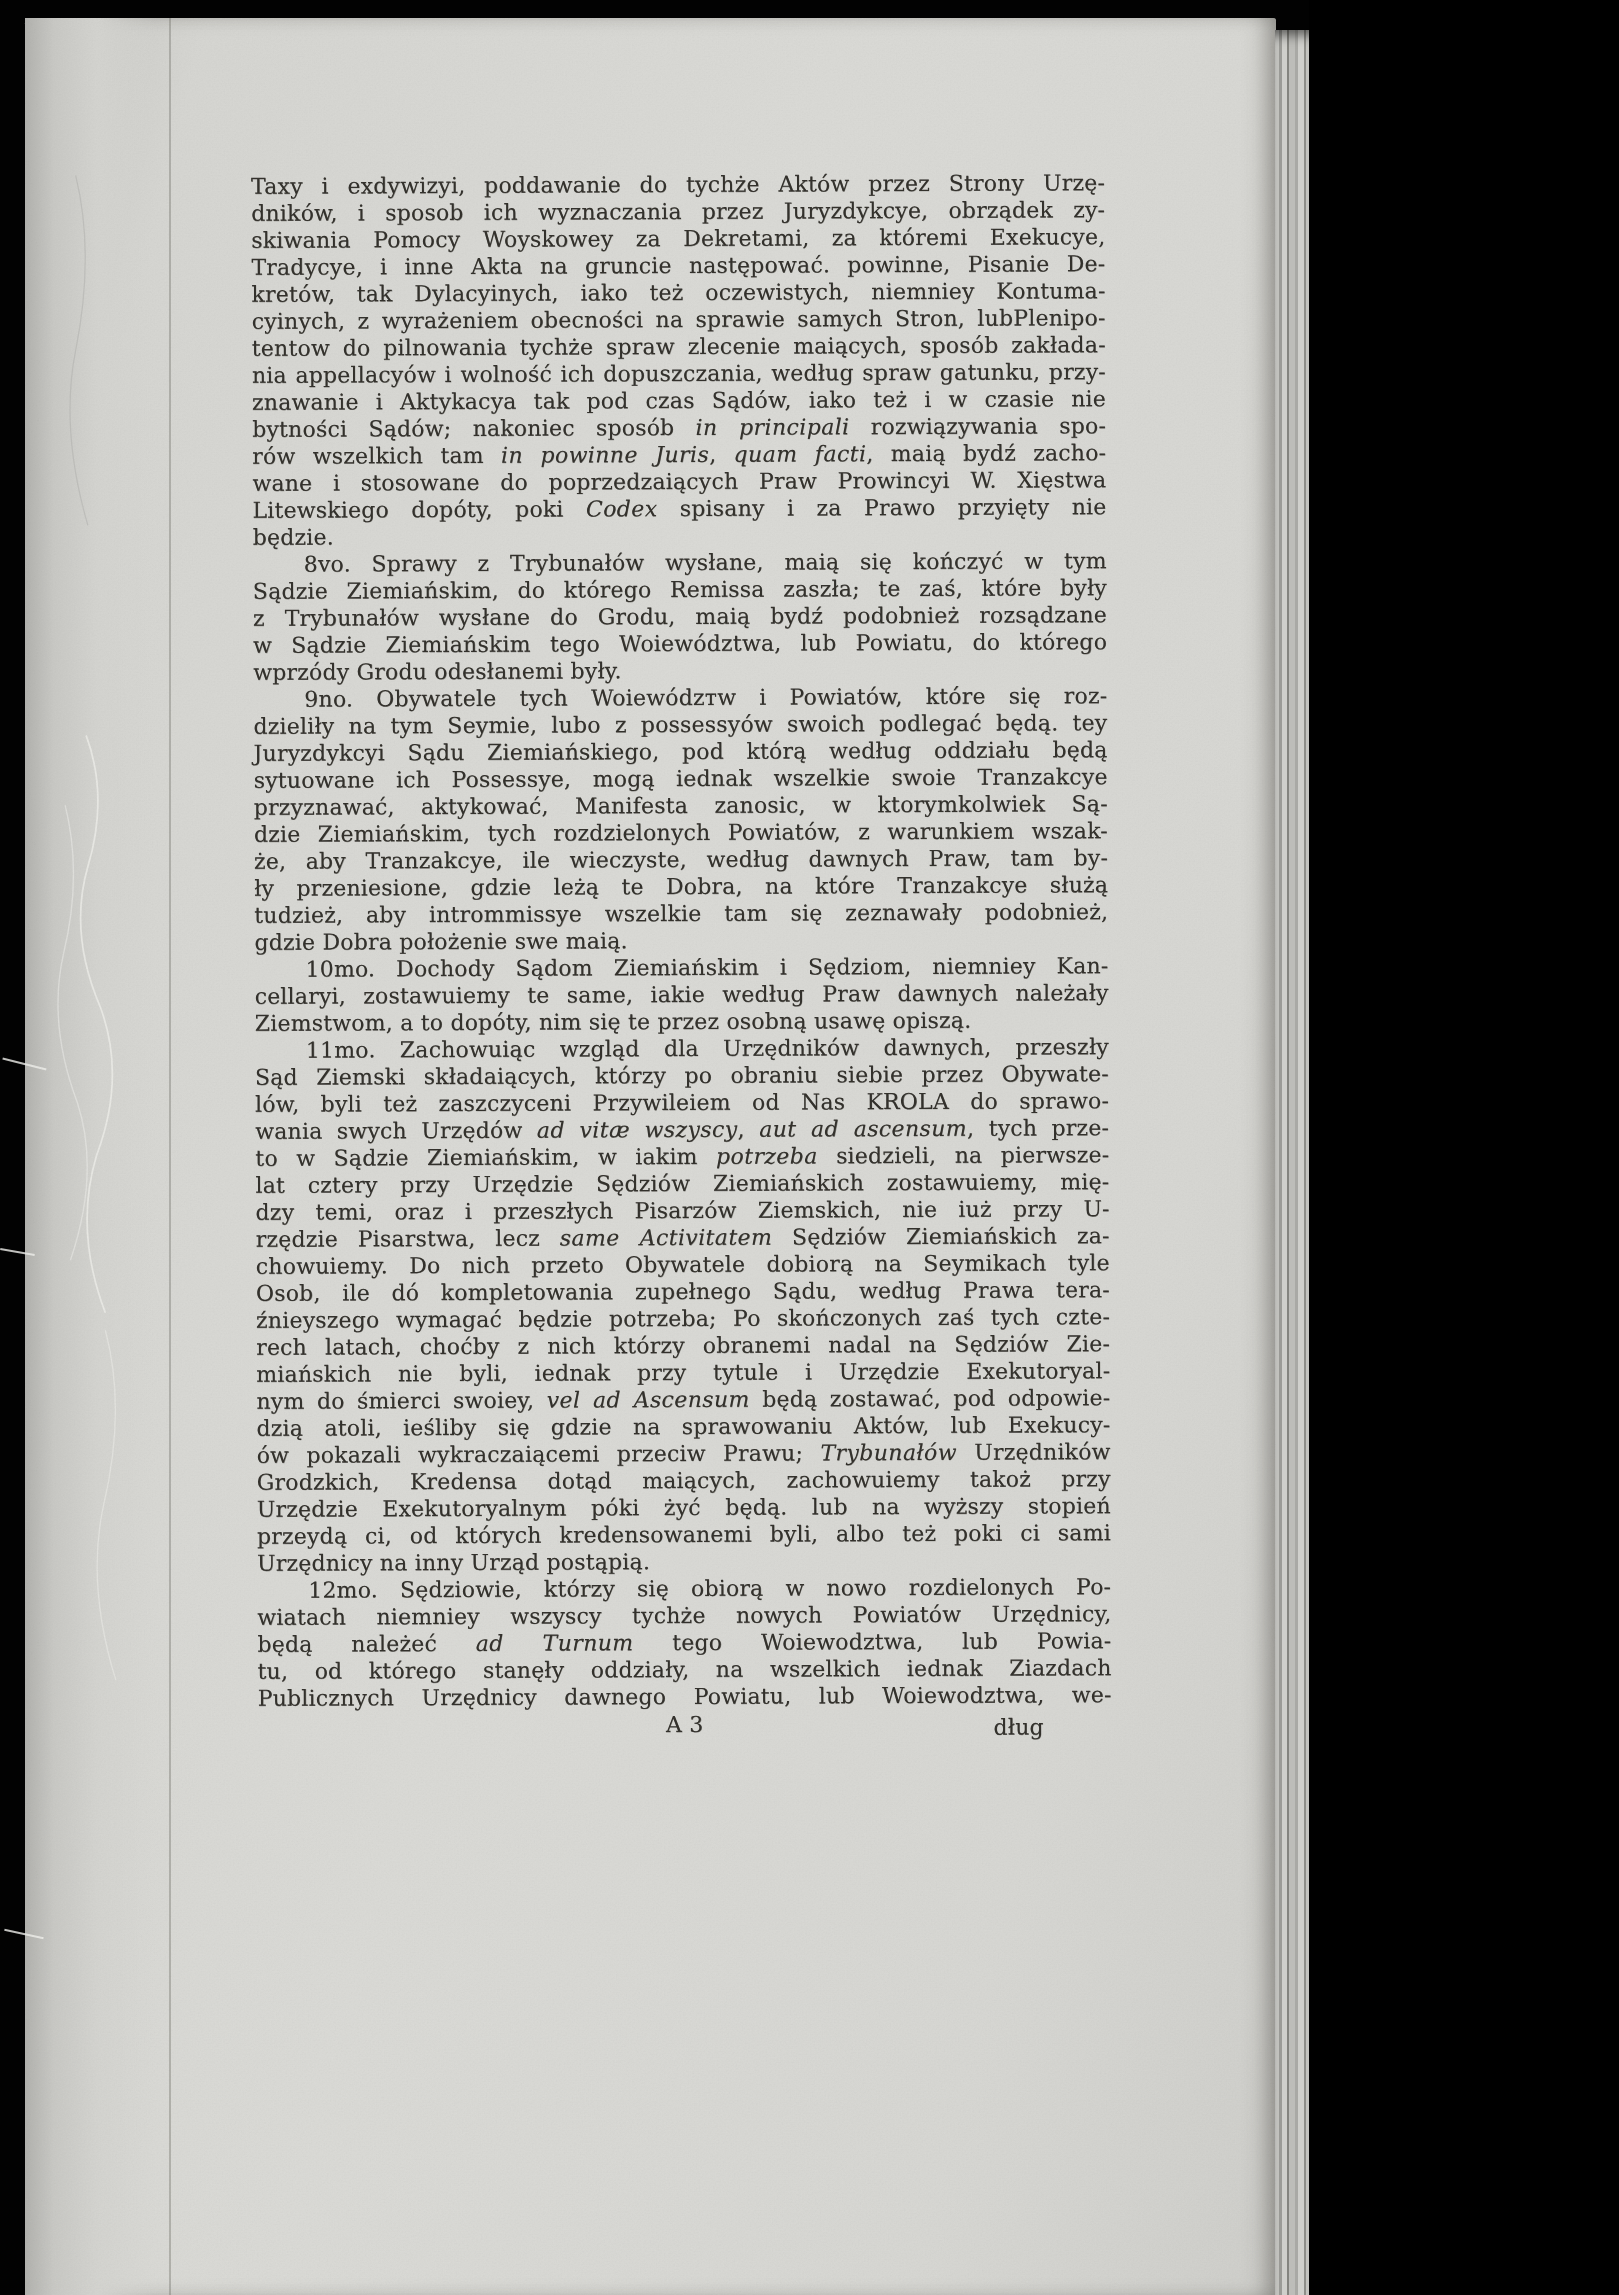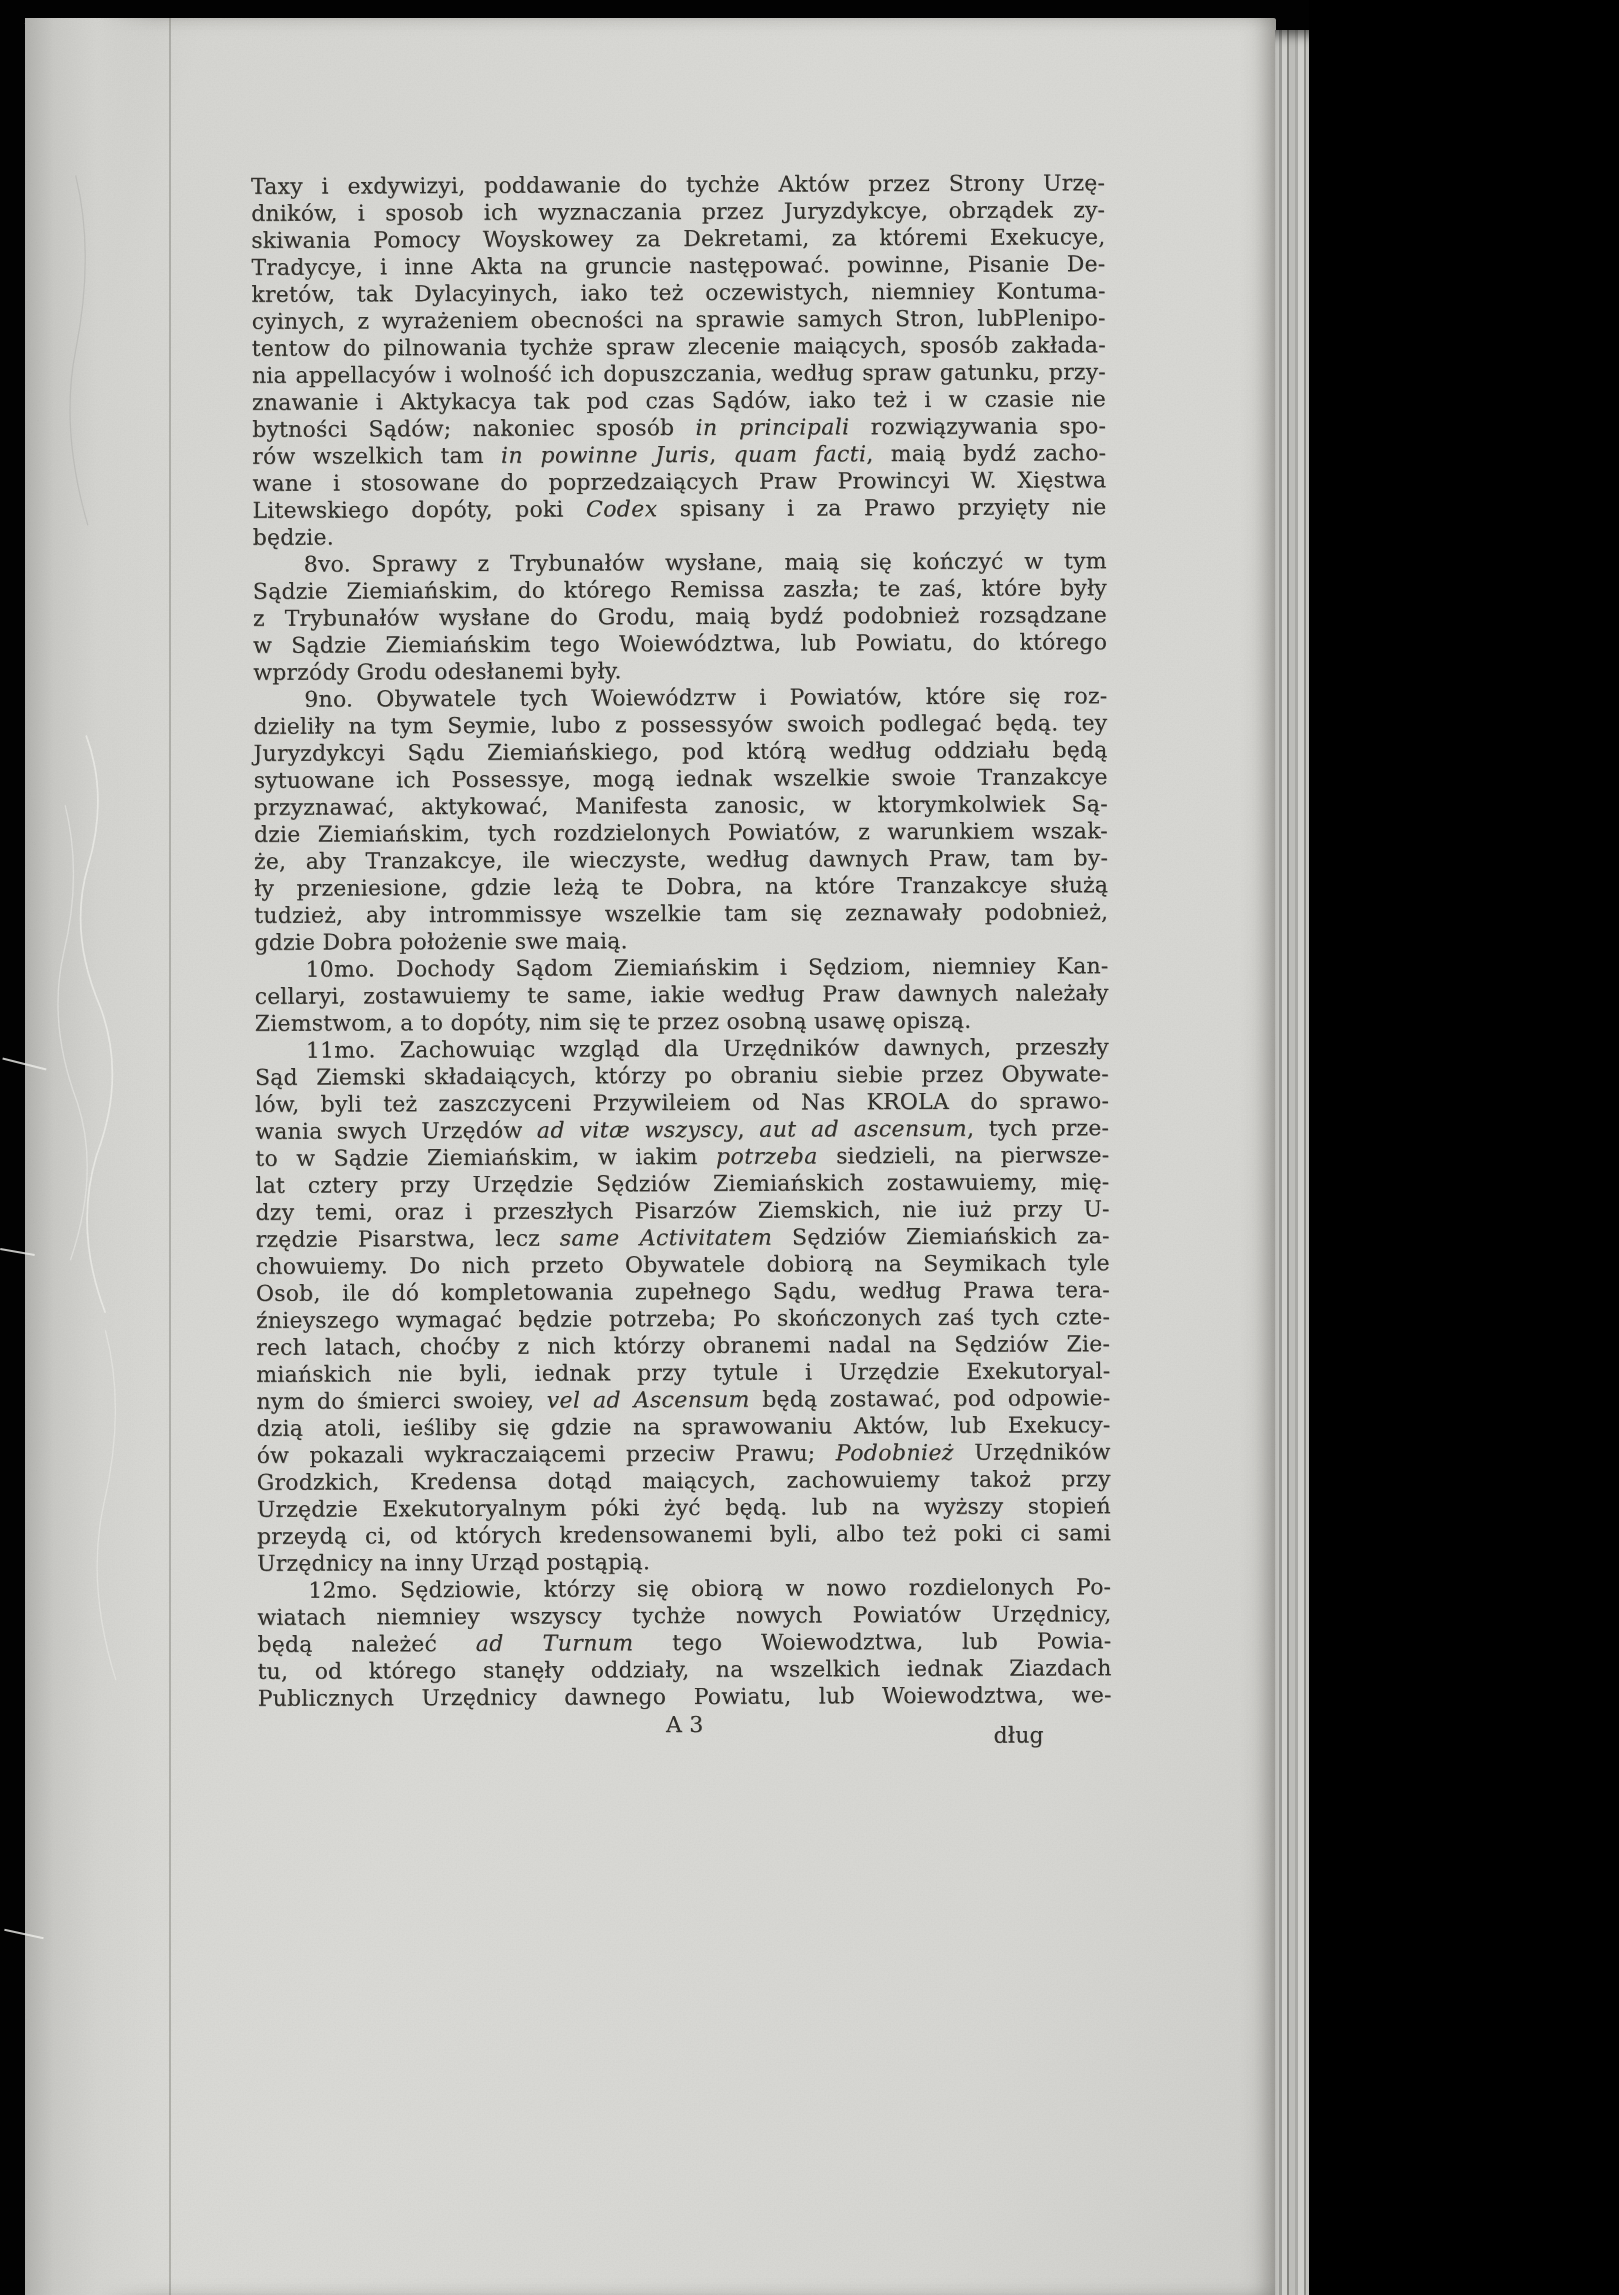--- a/index.html
+++ b/index.html
@@ -27,21 +27,21 @@
   .text-block{position:absolute;left:251px;top:171px;width:854px;
          transform:rotate(-0.25deg);transform-origin:50% 0;
          font-size:22px;line-height:27px;color:#33312c;letter-spacing:0.2px;
          text-shadow:0.3px 0.4px 0.6px rgba(52,50,44,.5);}
   .line{text-align:justify;text-align-last:justify;text-justify:inter-word;white-space:normal;}
   .line.endline{text-align-last:left;}
   .line.indent{text-indent:51px;}
   .line i{font-style:italic;letter-spacing:0.4px;}
   .footer-line{position:relative;height:27px;margin-top:0.9px;}
   .sig{position:absolute;left:0;width:100%;text-align:center;}
-  .catchword{position:absolute;right:68px;top:12px;}
+  .catchword{position:absolute;right:68px;top:4px;}
   
   .scratch{position:absolute;background:rgba(240,240,236,.8);}
   .s1{left:1.7px;top:1063px;width:45px;height:1.7px;transform:rotate(14deg);}
   .s2{left:0;top:1251px;width:35px;height:1.7px;transform:rotate(10deg);}
   .s3{left:3.5px;top:1933px;width:40px;height:1.7px;transform:rotate(12deg);}
   .speck{position:absolute;background:rgba(235,235,230,.9);border-radius:50%;}
   .p1{left:1452px;top:969px;width:4.4px;height:3.5px;}
   .p2{left:1519px;top:831px;width:2.6px;height:2.6px;}
   .p3{left:1559px;top:477px;width:2.6px;height:2.6px;}
   .grain{position:absolute;left:24.5px;top:17.5px;width:1251px;height:2278px;opacity:.07;mix-blend-mode:multiply;pointer-events:none;}
@@ -118,21 +118,21 @@
         <div class="line">lat cztery przy Urzędzie Sędziów Ziemiańskich zostawuiemy, mię-</div>
         <div class="line">dzy temi, oraz i przeszłych Pisarzów Ziemskich, nie iuż przy U-</div>
         <div class="line">rzędzie Pisarstwa, lecz <i>same Activitatem</i> Sędziów Ziemiańskich za-</div>
         <div class="line">chowuiemy. Do nich przeto Obywatele dobiorą na Seymikach tyle</div>
         <div class="line">Osob, ile dó kompletowania zupełnego Sądu, według Prawa tera-</div>
         <div class="line">źnieyszego wymagać będzie potrzeba; Po skończonych zaś tych czte-</div>
         <div class="line">rech latach, choćby z nich którzy obranemi nadal na Sędziów Zie-</div>
         <div class="line">miańskich nie byli, iednak przy tytule i Urzędzie Exekutoryal-</div>
         <div class="line">nym do śmierci swoiey, <i>vel ad Ascensum</i> będą zostawać, pod odpowie-</div>
         <div class="line">dzią atoli, ieśliby się gdzie na sprawowaniu Aktów, lub Exekucy-</div>
-        <div class="line">ów pokazali wykraczaiącemi przeciw Prawu; <i>Podobnież</i> Urzędników</div>
+        <div class="line">ów pokazali wykraczaiącemi przeciw Prawu; <i>Trybunałów</i> Urzędników</div>
         <div class="line">Grodzkich, Kredensa dotąd maiących, zachowuiemy takoż przy</div>
         <div class="line">Urzędzie Exekutoryalnym póki żyć będą. lub na wyższy stopień</div>
         <div class="line">przeydą ci, od których kredensowanemi byli, albo też poki ci sami</div>
         <div class="line endline">Urzędnicy na inny Urząd postąpią.</div>
       </div>
       <div>
         <div class="line indent">12mo. Sędziowie, którzy się obiorą w nowo rozdielonych Po-</div>
         <div class="line">wiatach niemniey wszyscy tychże nowych Powiatów Urzędnicy,</div>
         <div class="line">będą należeć <i>ad Turnum</i> tego Woiewodztwa, lub Powia-</div>
         <div class="line">tu, od którego stanęły oddziały, na wszelkich iednak Ziazdach</div>

